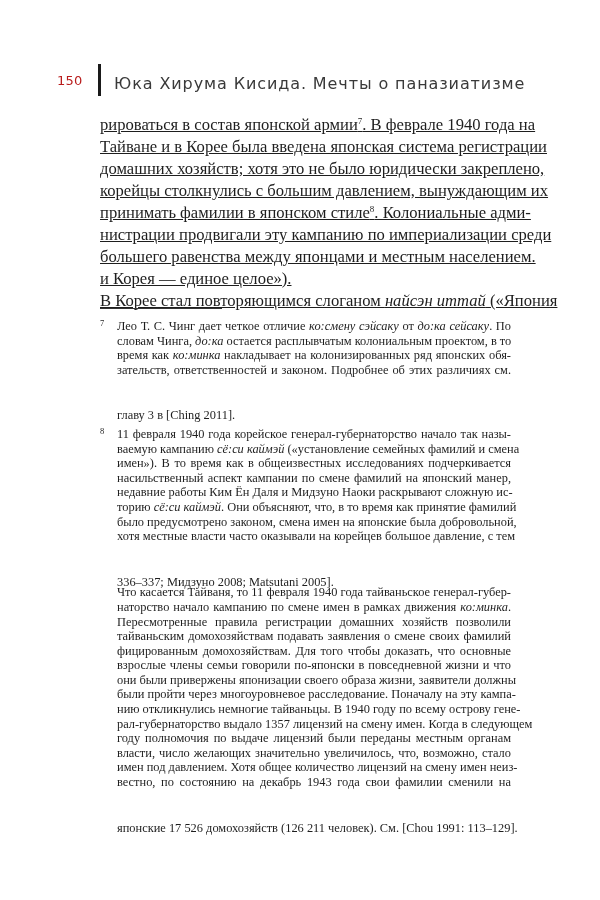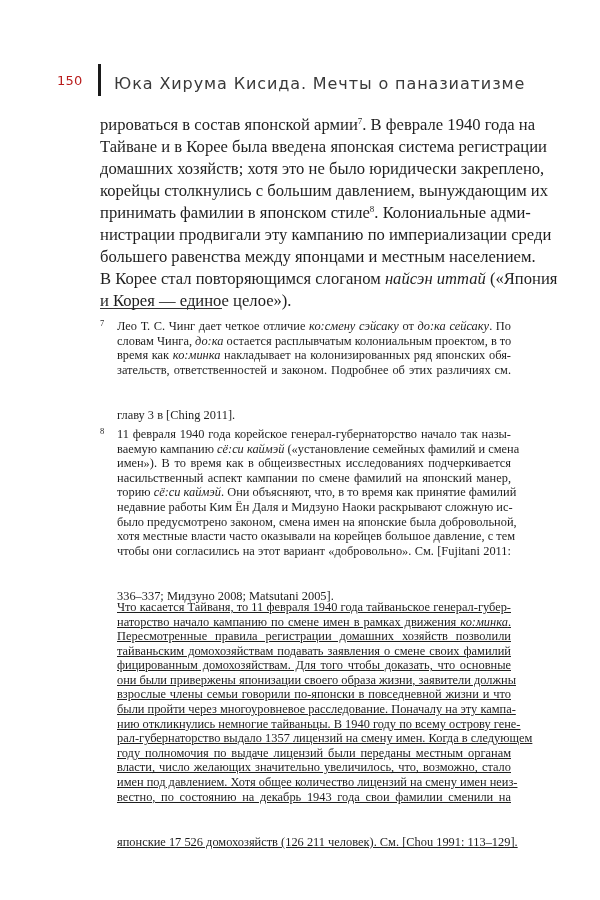--- a/index.html
+++ b/index.html
@@ -1,85 +1,84 @@
 <!DOCTYPE html>
 <html><head>
 <meta charset="utf-8">
 <style>
   html, body { margin: 0; padding: 0; background: #ffffff; }
   body { width: 600px; height: 900px; position: relative; overflow: hidden; color: #1e1e1e; }
   .header { position: absolute; left: 0; top: 64px; width: 600px; height: 36px; }
   .page-num { position: absolute; left: 57px; top: 9px; font-family: "DejaVu Sans", sans-serif; font-size: 13px; color: #b91c1c; letter-spacing: 0.2px; }
   .header-bar { position: absolute; left: 98px; top: 0; width: 3px; height: 32px; background: #1a1a1a; }
   .running-title { position: absolute; left: 114px; top: 10px; font-family: "DejaVu Sans", sans-serif; font-size: 16px; color: #3a3a3a; letter-spacing: 0.9px; }
-  .main { position: absolute; left: 100px; top: 114px; width: 411px; font-family: "Liberation Serif", serif; font-size: 16.6px; line-height: 22px; }
+  .main { position: absolute; left: 100px; top: 114px; width: 411px; font-family: "Liberation Serif", serif; font-size: 16.6px; line-height: 22px; text-decoration: underline; }
   .line { display: block; white-space: nowrap; text-align: justify; text-align-last: justify; height: 22px; }
   .line.last { text-align-last: left; }
   sup { font-size: 9px; line-height: 0; vertical-align: 6px; }
   .rule { position: absolute; left: 100px; top: 308px; width: 122px; height: 1px; background: #333; }
   .notes { position: absolute; left: 100px; top: 319px; width: 411px; font-family: "Liberation Serif", serif; font-size: 12.4px; line-height: 14.6px; }
   .note { position: relative; padding-left: 17px; margin-bottom: 4px; }
   .note-num { position: absolute; left: 0; top: -3px; font-size: 8.5px; }
   .nl { display: block; white-space: nowrap; text-align: justify; text-align-last: justify; height: 14.6px; }
   .nl.last { text-align-last: left; margin-top: 31px; }
-  .note-para { margin-top: -4px; text-decoration: underline; }
+  .note-para { margin-top: -4px; }
   i { font-style: italic; }
 </style>
 </head>
 <body>
 
 <div class="header">
   <span class="page-num">150</span>
   <div class="header-bar"></div>
   <span class="running-title">Юка Хирума Кисида. Мечты о паназиатизме</span>
 </div>
 
 <div class="main" id="main-text">
     <span class="line"><span>рироваться в состав японской армии</span><sup>7</sup><span>. В феврале 1940 года на</span></span>
     <span class="line"><span>Тайване и в Корее была введена японская система регистрации</span></span>
     <span class="line"><span>домашних хозяйств; хотя это не было юридически закреплено,</span></span>
     <span class="line"><span>корейцы столкнулись с большим давлением, вынуждающим их</span></span>
     <span class="line"><span>принимать фамилии в японском стиле</span><sup>8</sup><span>. Колониальные адми-</span></span>
     <span class="line"><span>нистрации продвигали эту кампанию по империализации среди</span></span>
     <span class="line"><span>большего равенства между японцами и местным населением.</span></span>
+    <span class="line last"><span>и Корея — единое целое»).</span></span>
     <span class="line"><span>В Корее стал повторяющимся слоганом </span><i>найсэн иттай</i><span> («Япония</span></span>
-    <span class="line last"><span>и Корея — единое целое»).</span></span>
   </div>
 
 <div class="rule"></div>
 
 <div class="notes" id="notes">
     <div class="note">
       <span class="note-num">7</span>
       <span class="nl"><span>Лео Т. С. Чинг дает четкое отличие </span><i>ко:смену сэйсаку</i><span> от </span><i>до:ка сейсаку</i><span>. По</span></span>
       <span class="nl"><span>словам Чинга, </span><i>до:ка</i><span> остается расплывчатым колониальным проектом, в то</span></span>
       <span class="nl"><span>время как </span><i>ко:минка</i><span> накладывает на колонизированных ряд японских обя-</span></span>
       <span class="nl"><span>зательств, ответственностей и законом. Подробнее об этих различиях см.</span></span>
       <span class="nl last"><span>главу 3 в [Ching 2011].</span></span>
     </div>
     <div class="note">
       <span class="note-num">8</span>
       <span class="nl"><span>11 февраля 1940 года корейское генерал-губернаторство начало так назы-</span></span>
       <span class="nl"><span>ваемую кампанию </span><i>сё:си каймэй</i><span> («установление семейных фамилий и смена</span></span>
       <span class="nl"><span>имен»). В то время как в общеизвестных исследованиях подчеркивается</span></span>
       <span class="nl"><span>насильственный аспект кампании по смене фамилий на японский манер,</span></span>
+      <span class="nl"><span>недавние работы Ким Ён Даля и Мидзуно Наоки раскрывают сложную ис-</span></span>
       <span class="nl"><span>торию </span><i>сё:си каймэй</i><span>. Они объясняют, что, в то время как принятие фамилий</span></span>
-      <span class="nl"><span>недавние работы Ким Ён Даля и Мидзуно Наоки раскрывают сложную ис-</span></span>
       <span class="nl"><span>было предусмотрено законом, смена имен на японские была добровольной,</span></span>
       <span class="nl"><span>хотя местные власти часто оказывали на корейцев большое давление, с тем</span></span>
-      <span class="nl"><span>чтобы они согласились на этот вариант «добровольно». См. [Fujitani 2011:</span></span>
       <span class="nl last"><span>336–337; Мидзуно 2008; Matsutani 2005].</span></span>
       <div class="note-para">
         <span class="nl"><span>Что касается Тайваня, то 11 февраля 1940 года тайваньское генерал-губер-</span></span>
         <span class="nl"><span>наторство начало кампанию по смене имен в рамках движения </span><i>ко:минка</i><span>.</span></span>
         <span class="nl"><span>Пересмотренные правила регистрации домашних хозяйств позволили</span></span>
         <span class="nl"><span>тайваньским домохозяйствам подавать заявления о смене своих фамилий</span></span>
         <span class="nl"><span>фицированным домохозяйствам. Для того чтобы доказать, что основные</span></span>
+        <span class="nl"><span>взрослые члены семьи говорили по-японски в повседневной жизни и что</span></span>
         <span class="nl"><span>они были привержены японизации своего образа жизни, заявители должны</span></span>
-        <span class="nl"><span>взрослые члены семьи говорили по-японски в повседневной жизни и что</span></span>
         <span class="nl"><span>были пройти через многоуровневое расследование. Поначалу на эту кампа-</span></span>
         <span class="nl"><span>нию откликнулись немногие тайваньцы. В 1940 году по всему острову гене-</span></span>
         <span class="nl"><span>рал-губернаторство выдало 1357 лицензий на смену имен. Когда в следующем</span></span>
         <span class="nl"><span>году полномочия по выдаче лицензий были переданы местным органам</span></span>
         <span class="nl"><span>власти, число желающих значительно увеличилось, что, возможно, стало</span></span>
         <span class="nl"><span>имен под давлением. Хотя общее количество лицензий на смену имен неиз-</span></span>
         <span class="nl"><span>вестно, по состоянию на декабрь 1943 года свои фамилии сменили на</span></span>
         <span class="nl last"><span>японские 17 526 домохозяйств (126 211 человек). См. [Chou 1991: 113–129].</span></span>
       </div>
     </div>

